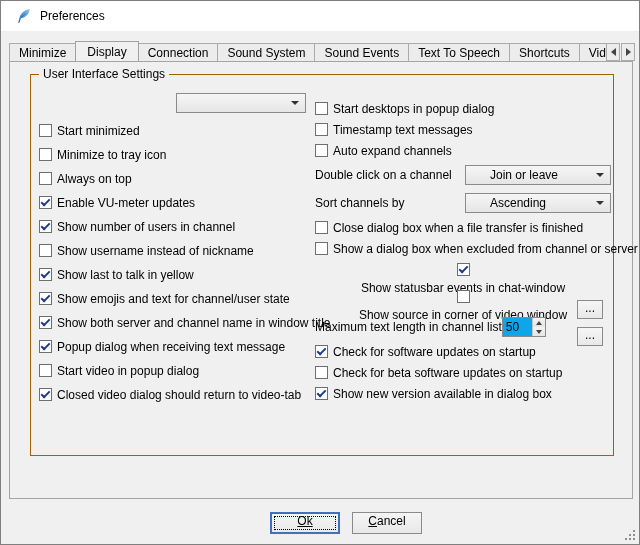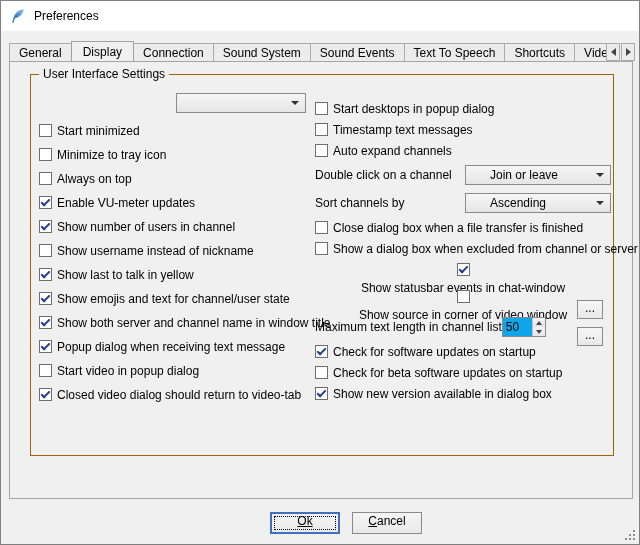--- a/index.html
+++ b/index.html
@@ -9,21 +9,21 @@
     font-family:"Liberation Sans", sans-serif; font-size:12px; color:#000;
     background:#fff;
   }
   .window {
     position:relative; width:640px; height:545px;
     background:#f0f0f0; border:1px solid #7f7f7f;
   }
   
   .titlebar {
     position:absolute; left:0; top:0; right:0; height:30px;
-    background:#ffffff; display:flex; align-items:center; padding-left:9px;
+    background:#ffffff; display:flex; align-items:center; padding-left:15px;
   }
   .app-icon { width:16px; height:16px; margin-right:8px; display:inline-flex; }
   .title { font-size:12px; }
   
   .tab-bar {
     position:absolute; left:8px; top:39px; right:32px; height:21px;
     display:flex; align-items:flex-end; overflow:hidden;
   }
   .tab {
     height:18px; padding:0 9px; display:flex; align-items:center;
@@ -154,21 +154,21 @@
           </linearGradient>
         </defs>
         <path d="M13.8,1.2 C8.8,1.8 5.2,4.6 3.9,8.6 L2.2,14.8 L3.3,14.9 C3.9,13 4.4,11.5 5.1,9.9 C9.8,9.5 13,6.2 13.8,1.2 Z" fill="url(#fg)"></path>
         <path d="M5.1,9.9 L9.4,5.4" stroke="#1b5fb4" stroke-width="0.6" fill="none"></path>
       </svg>
     </span>
     <span class="title">Preferences</span>
   </div>
 
   <div class="tab-bar">
-      <div class="tab">General</div>
+      <div class="tab">Minimize</div>
       <div class="tab active">Display</div>
       <div class="tab">Connection</div>
       <div class="tab">Sound System</div>
       <div class="tab">Sound Events</div>
       <div class="tab">Text To Speech</div>
       <div class="tab">Shortcuts</div>
       <div class="tab">Video</div>
     </div>
   <div class="tab-scroll">
     <span class="tscroll-btn">

